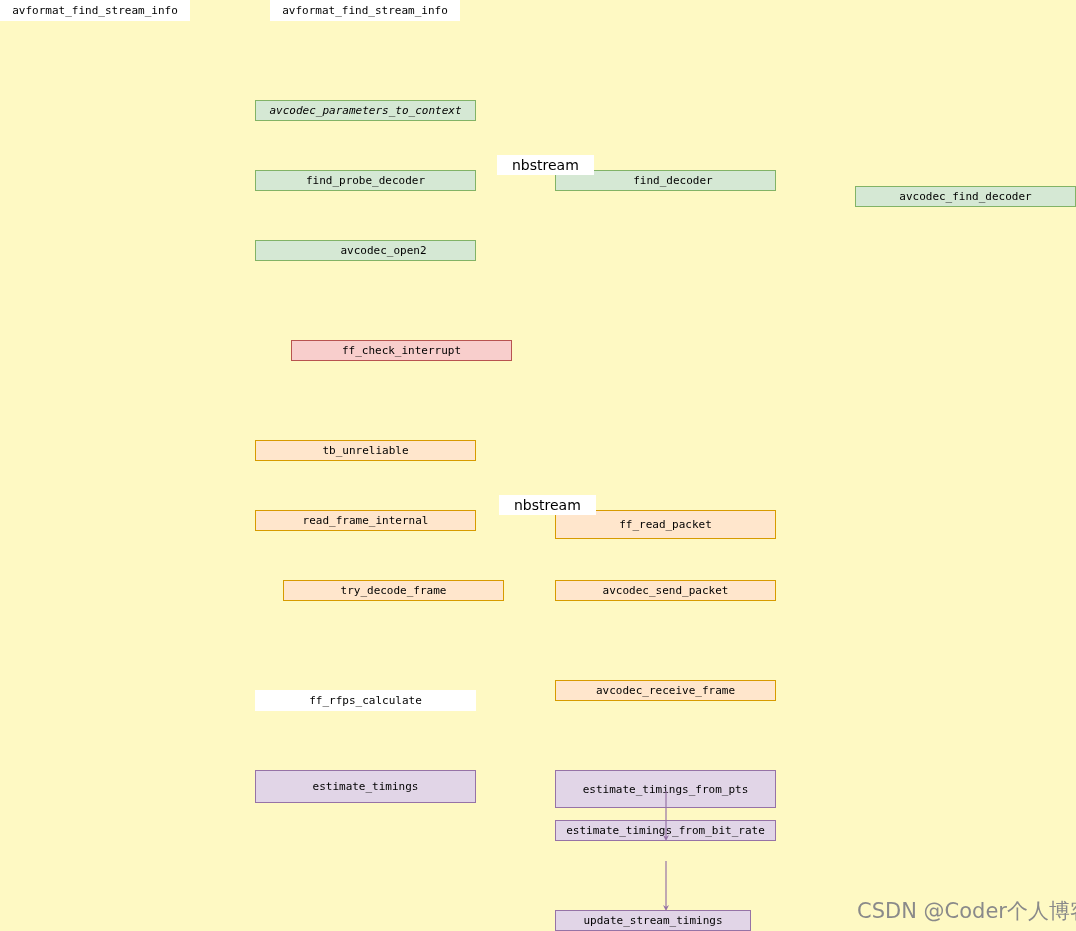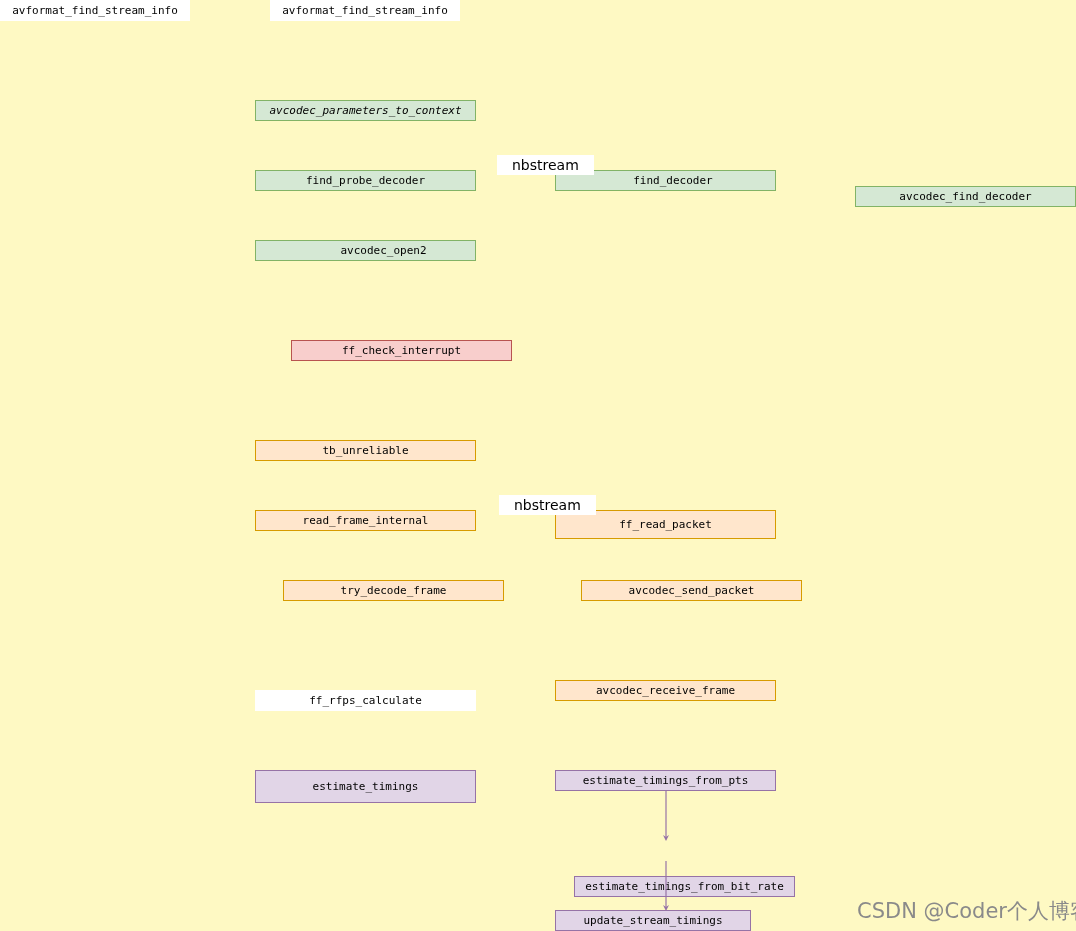--- a/index.html
+++ b/index.html
@@ -90,26 +90,26 @@
       <div class="node green" style="left: 255px; top: 100px; width: 221px; height: 21px; font-style: italic;">avcodec_parameters_to_context</div>
       <div class="node green" style="left: 255px; top: 170px; width: 221px; height: 21px;">find_probe_decoder</div>
       <div class="node green" style="left: 555px; top: 170px; width: 221px; height: 21px; padding-left: 15px;">find_decoder</div>
       <div class="node green" style="left: 855px; top: 186px; width: 221px; height: 21px;">avcodec_find_decoder</div>
       <div class="node green" style="left: 255px; top: 240px; width: 221px; height: 21px; padding-left: 36px;">avcodec_open2</div>
       <div class="node pink" style="left: 255px; top: 340px; width: 221px; height: 21px; margin-left: 36px;">ff_check_interrupt</div>
       <div class="node orange" style="left: 255px; top: 440px; width: 221px; height: 21px;">tb_unreliable</div>
       <div class="node orange" style="left: 255px; top: 510px; width: 221px; height: 21px;">read_frame_internal</div>
       <div class="node orange" style="left: 555px; top: 510px; width: 221px; height: 29px; text-align: center;">ff_read_packet</div>
       <div class="node orange" style="left: 255px; top: 580px; width: 221px; height: 21px; margin-left: 28px;">try_decode_frame</div>
-      <div class="node orange" style="left: 555px; top: 580px; width: 221px; height: 21px; margin-left: 26px;">avcodec_send_packet</div>
+      <div class="node orange" style="left: 555px; top: 580px; width: 221px; height: 21px;">avcodec_send_packet</div>
       <div class="node orange" style="left: 555px; top: 680px; width: 221px; height: 21px;">avcodec_receive_frame</div>
       <div class="node white" style="left: 255px; top: 690px; width: 221px; height: 21px;">ff_rfps_calculate</div>
       <div class="node purple" style="left: 255px; top: 770px; width: 221px; height: 33px;">estimate_timings</div>
-      <div class="node purple" style="left: 555px; top: 770px; width: 221px; height: 21px;">estimate_timings_from_pts</div>
-      <div class="node purple" style="left: 555px; top: 876px; width: 221px; height: 21px; margin-left: 19px;">estimate_timings_from_bit_rate</div>
+      <div class="node purple" style="left: 555px; top: 770px; width: 221px; height: 38px;">estimate_timings_from_pts</div>
+      <div class="node purple" style="left: 555px; top: 820px; width: 221px; height: 21px;">estimate_timings_from_bit_rate</div>
       <div class="node purple" style="left: 555px; top: 910px; width: 196px; height: 21px;">update_stream_timings</div>
     </div>
   <div id="label-layer">
       <div class="edge-label" style="left: 497px; top: 155px;">nbstream</div>
       <div class="edge-label" style="left: 499px; top: 495px;">nbstream</div>
     </div>
 
   <div class="watermark" id="watermark-el" style="left: 857px; top: 898px;">CSDN @Coder个人博客</div>
 
 </div>

